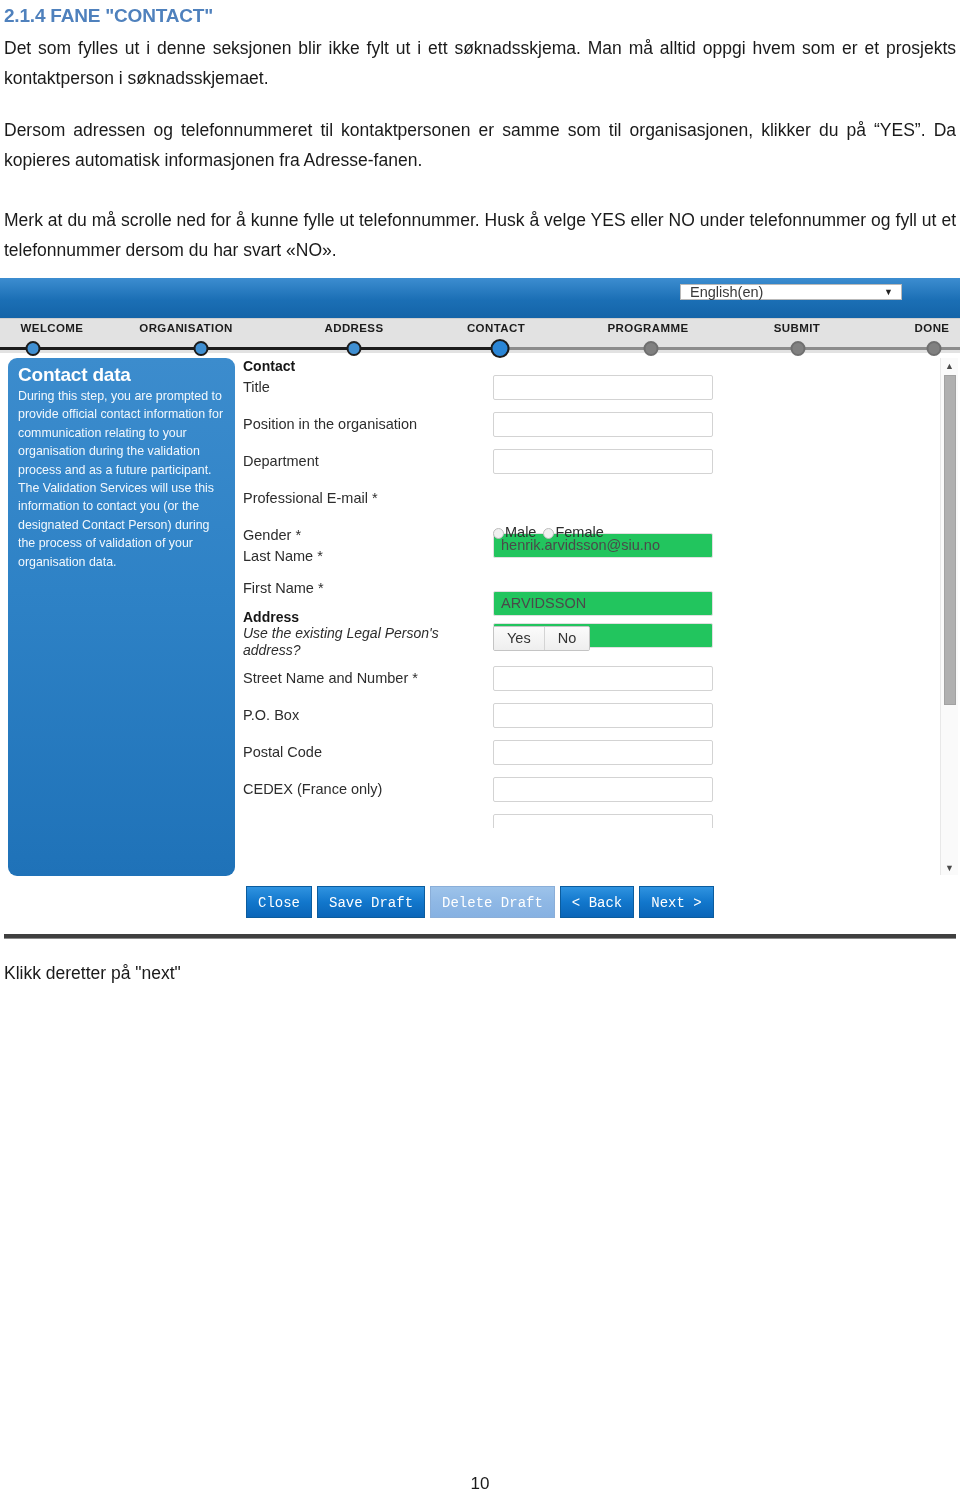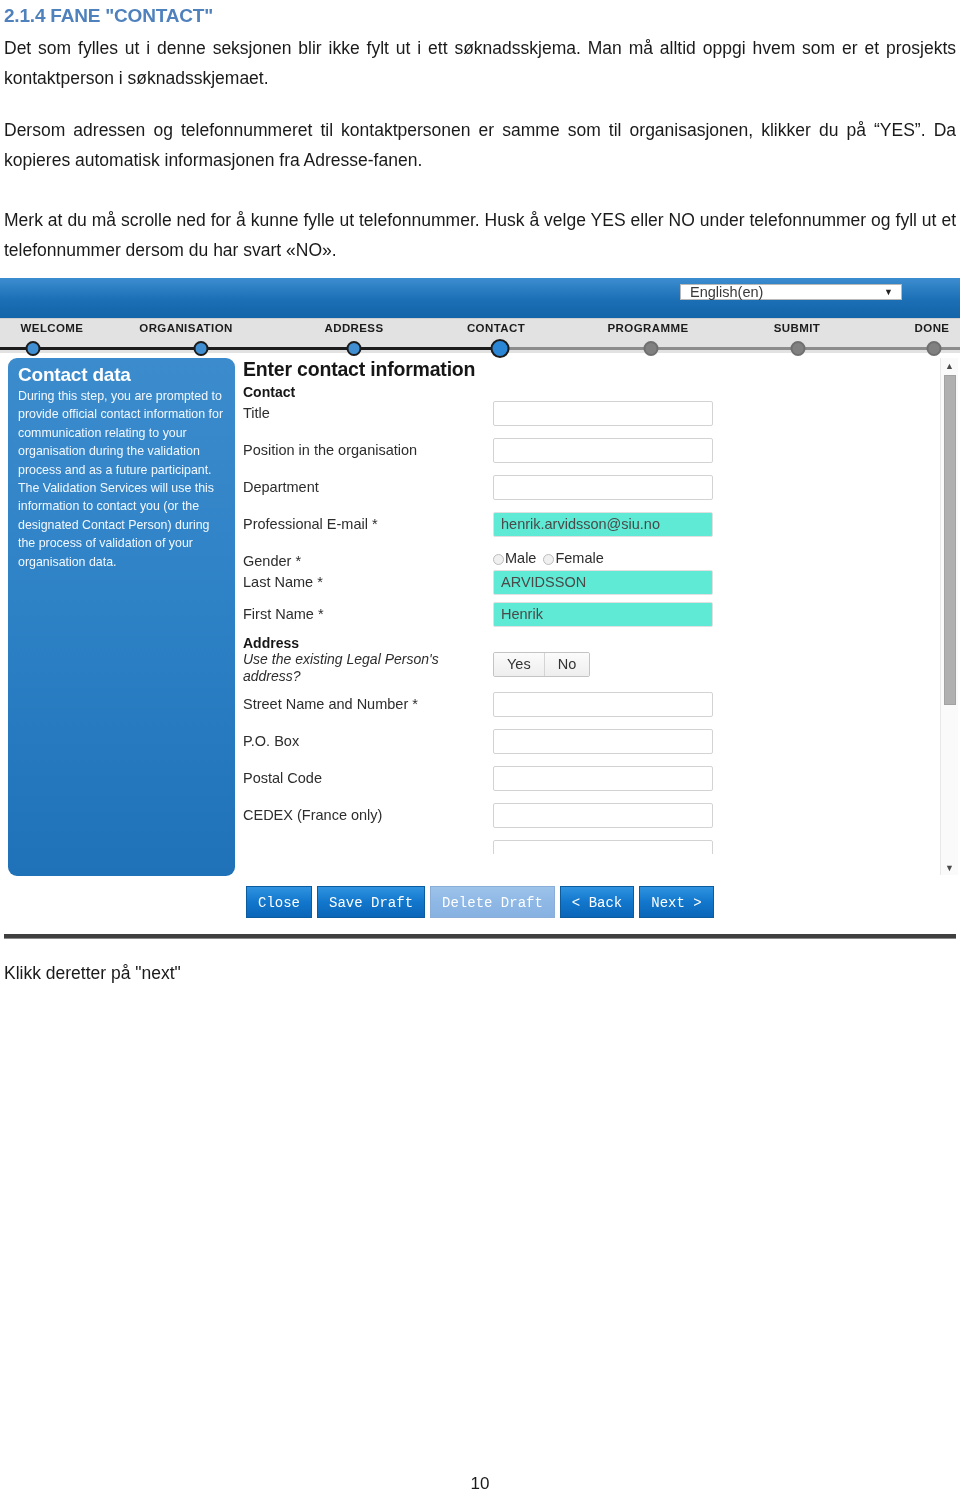--- a/index.html
+++ b/index.html
@@ -205,22 +205,23 @@
     border: 1px solid #d3d3d3;
     border-radius: 2px;
     box-sizing: border-box;
     font-size: 14.5px;
     color: #4a4a4a;
     padding: 3px 0 0 7px;
     white-space: nowrap;
     overflow: hidden;
   }
   .txtbox.readonly {
-    background: #5eead4;
+    background: #22c55e;
     border-color: #e0e0e0;
+    margin-top: 47px;
   }
   .radios {
     position: absolute;
     left: 250px;
     top: 1px;
     font-size: 14.5px;
     color: #2d2d2d;
     display: flex;
     align-items: center;
     gap: 2px;
@@ -394,21 +395,20 @@
   <div class="dot gray" style="left:651px;"></div>
   <div class="dot gray" style="left:798px;"></div>
   <div class="dot gray" style="left:934px;"></div>
 
   <div class="helppanel">
     <h3>Contact data</h3>
     <p>During this step, you are prompted to provide official contact information for communication relating to your organisation during the validation process and as a future participant. The Validation Services will use this information to contact you (or the designated Contact Person) during the process of validation of your organisation data.</p>
   </div>
 
   <div class="formarea">
-    <div class="form-title">Enter contact information</div>
     <div class="sect-label">Contact</div>
 
     <div class="field-row">
       <span class="field-label">Title</span>
       <div class="txtbox"></div>
     </div>
 
     <div class="field-row">
       <span class="field-label">Position in the organisation</span>
       <div class="txtbox"></div>

